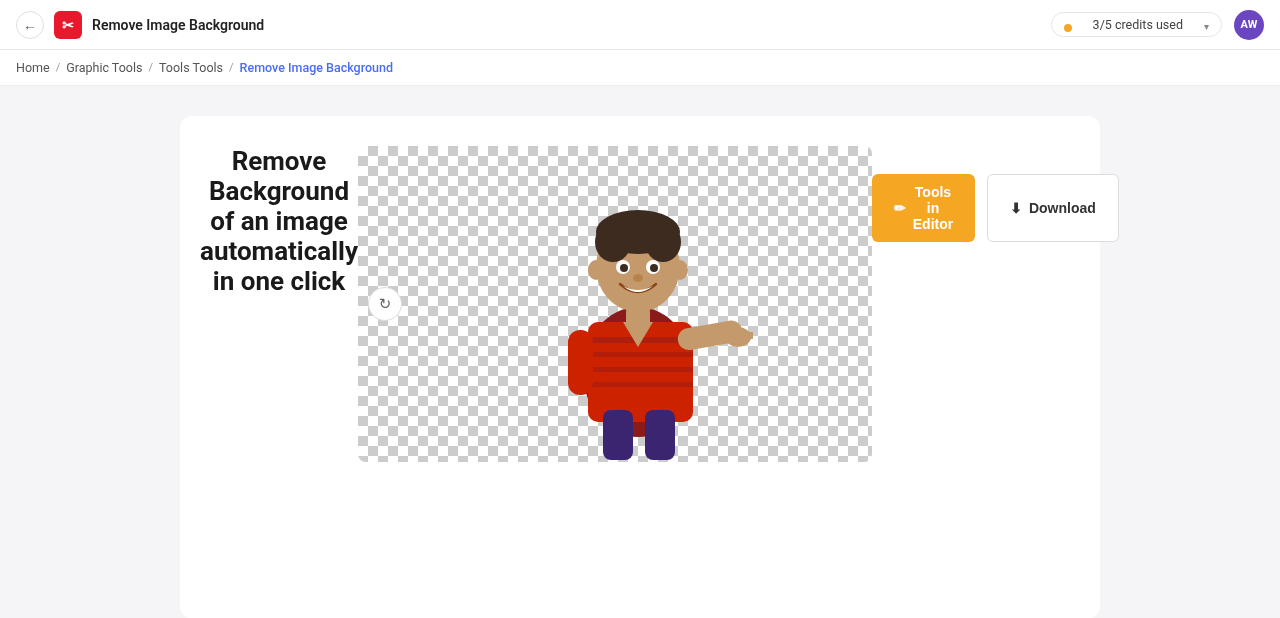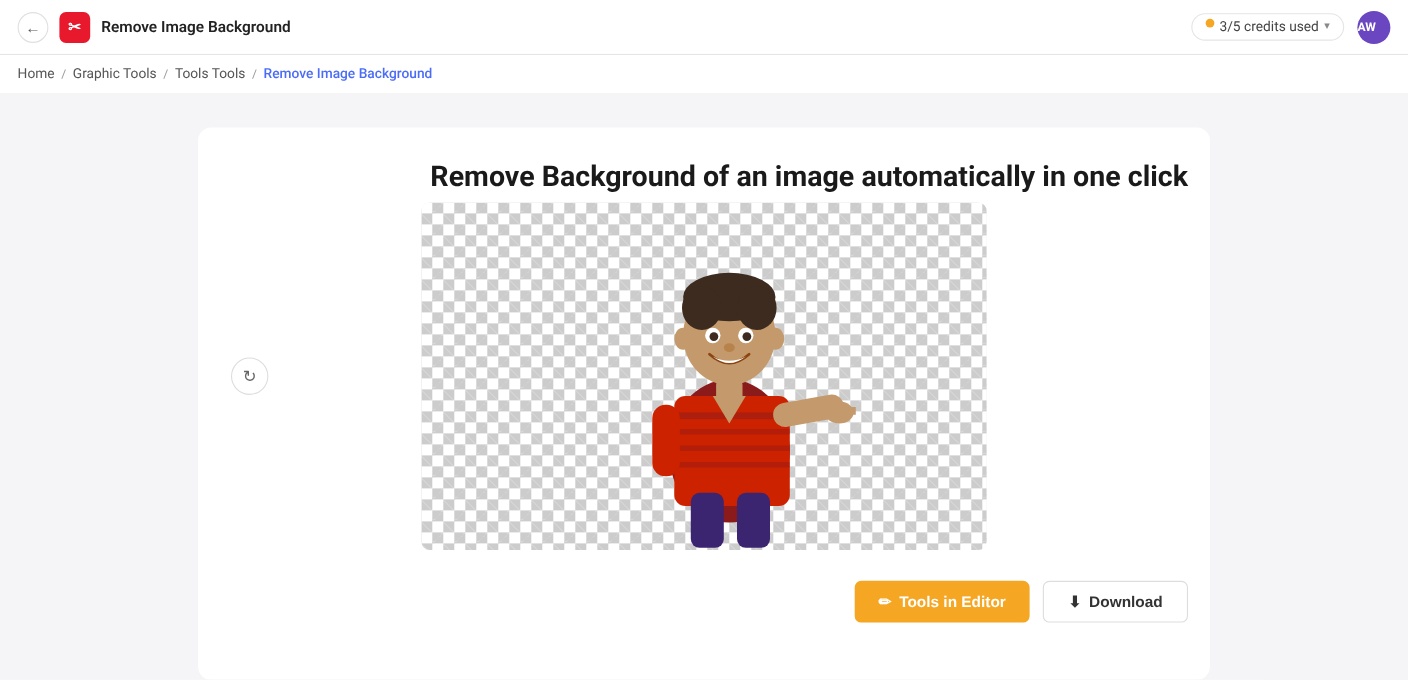--- a/index.html
+++ b/index.html
@@ -44,22 +44,22 @@
       font-weight: 600;
       color: #222;
     }
     .header-right {
       display: flex;
       align-items: center;
       gap: 12px;
     }
     .credits-badge {
       display: flex;
-      align-items: flex-start;
-      gap: 5px;
+      align-items: flex-end;
+      gap: 21px;
       background: #fff;
       border: 1px solid #e5e5e5;
       border-radius: 20px;
       padding: 4px 12px;
       font-size: 12.5px;
       color: #444;
       cursor: pointer;
     }
     .credits-dot {
       width: 8px; height: 8px;
@@ -67,21 +67,21 @@
       border-radius: 50%;
     }
     .credits-chevron {
       font-size: 10px;
       color: #888;
     }
     .avatar {
       width: 30px; height: 30px;
       background: #6b46c1;
       border-radius: 50%;
-      display: flex; align-items: center; justify-content: flex-start;
+      display: flex; align-items: center; justify-content: center;
       color: white;
       font-size: 11px;
       font-weight: bold;
     }
 
     
     .breadcrumb {
       height: 36px;
       background: #fff;
       border-bottom: 1px solid #eee;
@@ -108,22 +108,22 @@
       padding-top: 30px;
       height: calc(618px - 86px);
       overflow-y: auto;
     }
     .content-box {
       background: #fff;
       border-radius: 12px;
       width: 920px;
       padding: 30px 20px 30px;
       display: flex;
-      flex-direction: column;
-      align-items: flex-end;
+      flex-direction: row;
+      align-items: flex-start;
       min-height: 490px;
     }
     .page-title {
       font-size: 26px;
       font-weight: 700;
       color: #1a1a1a;
       text-align: center;
       margin-bottom: 8px;
     }
     .page-subtitle {

